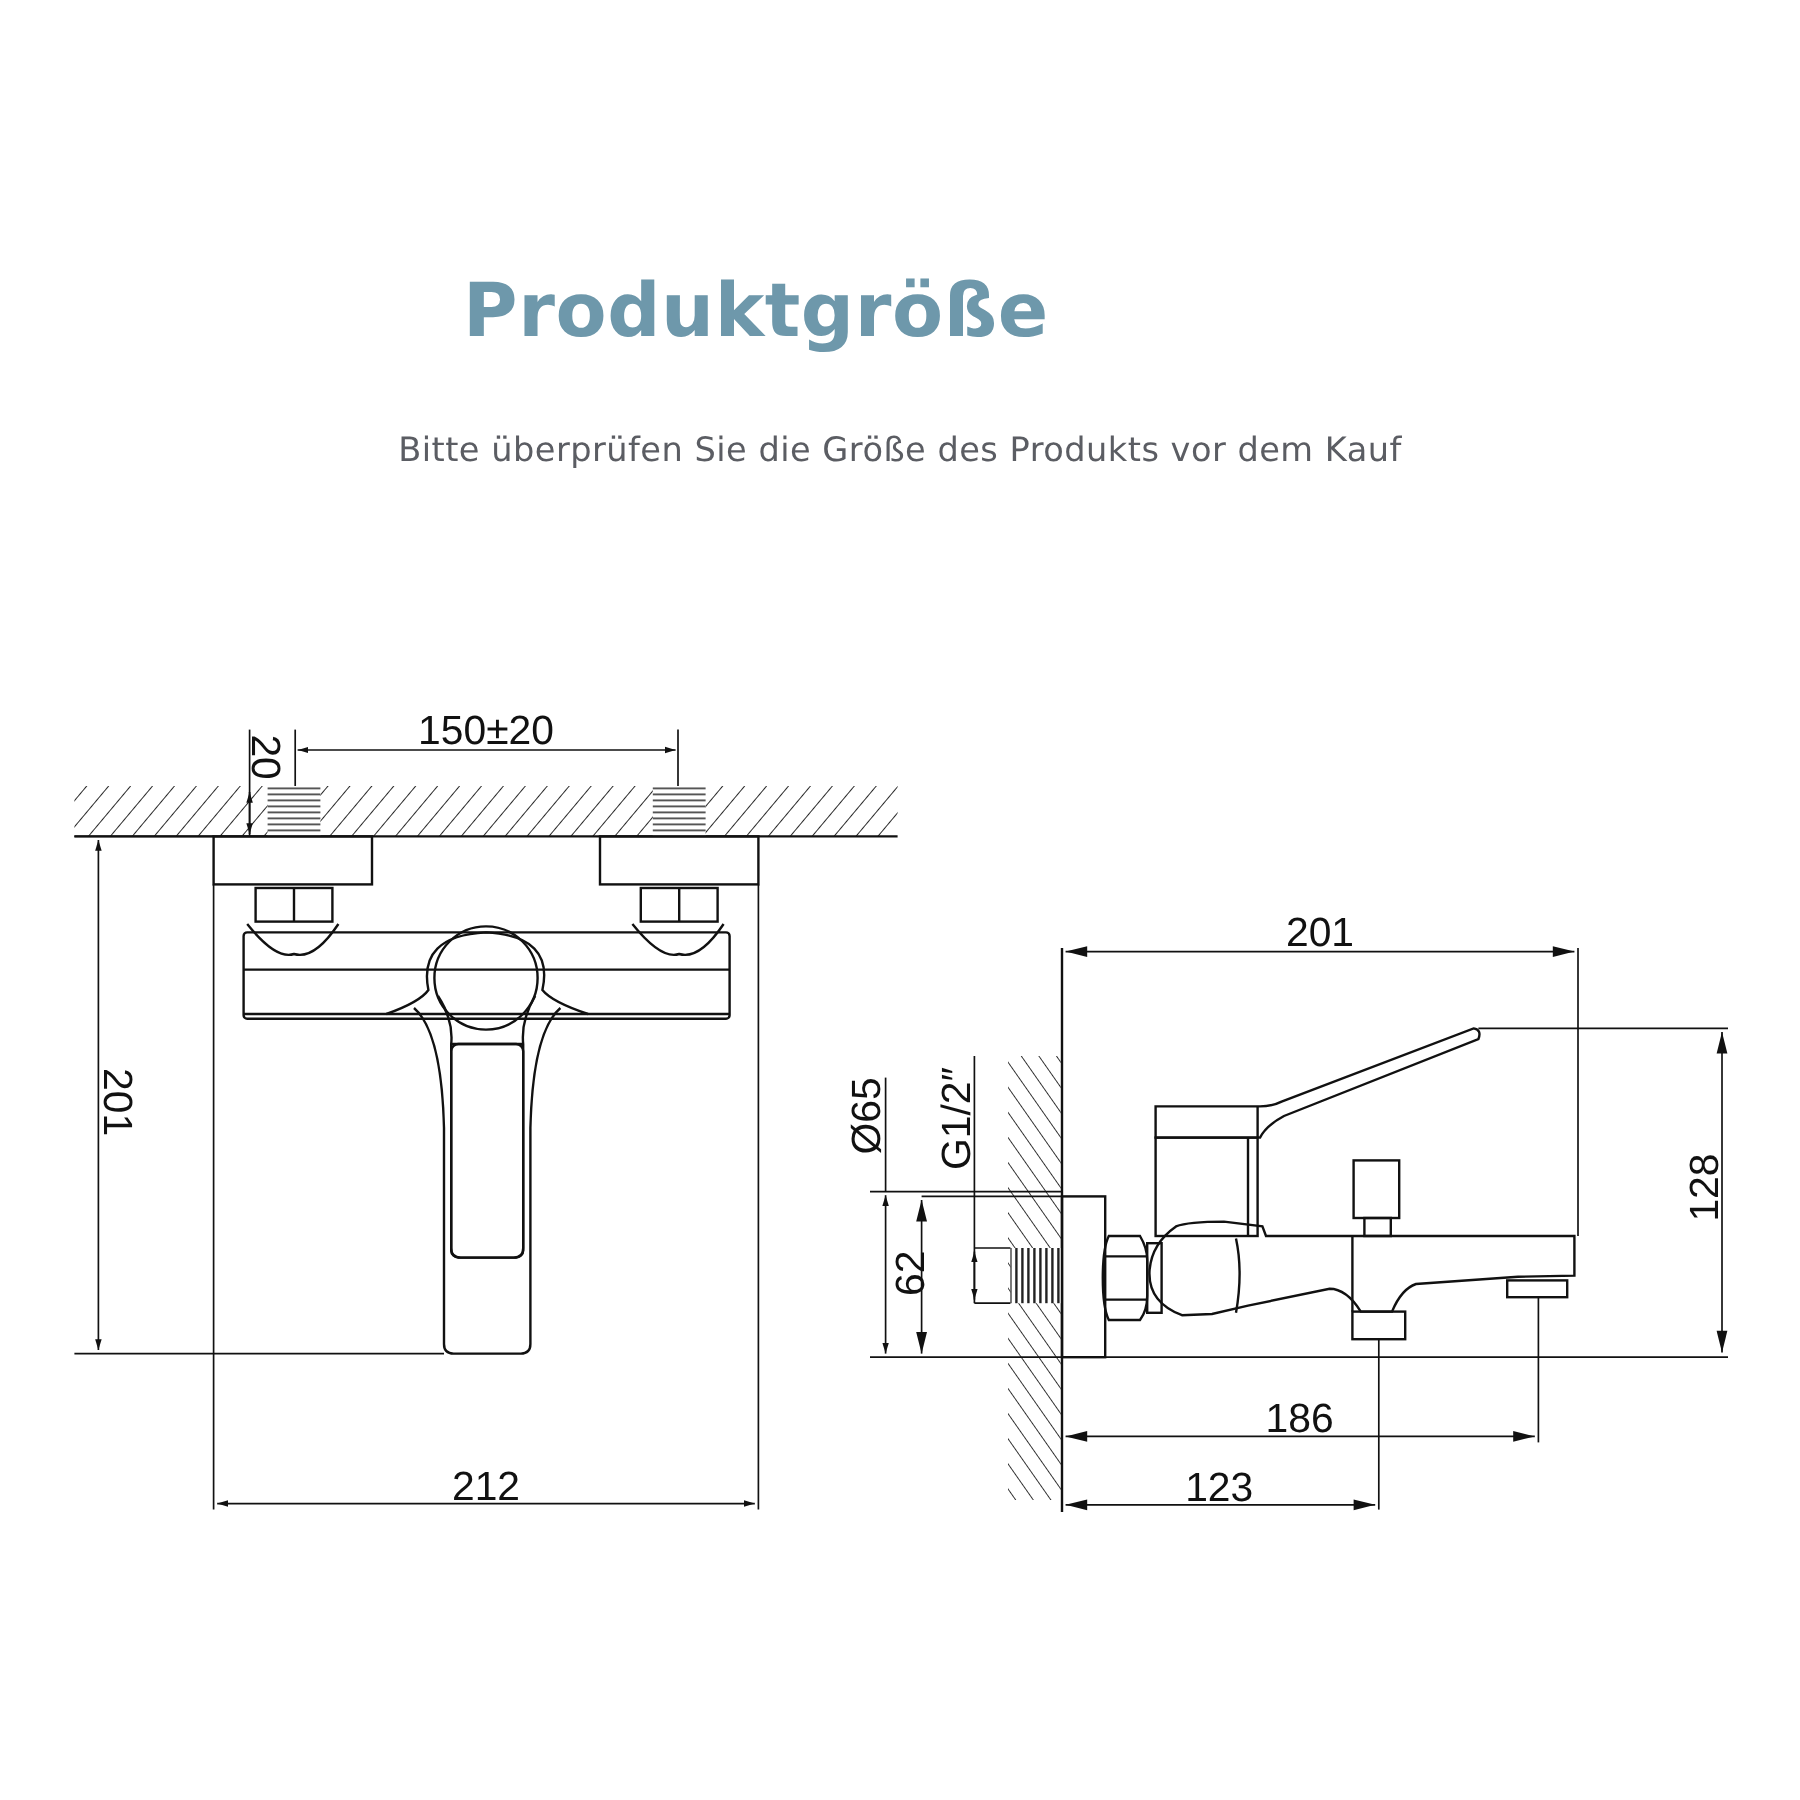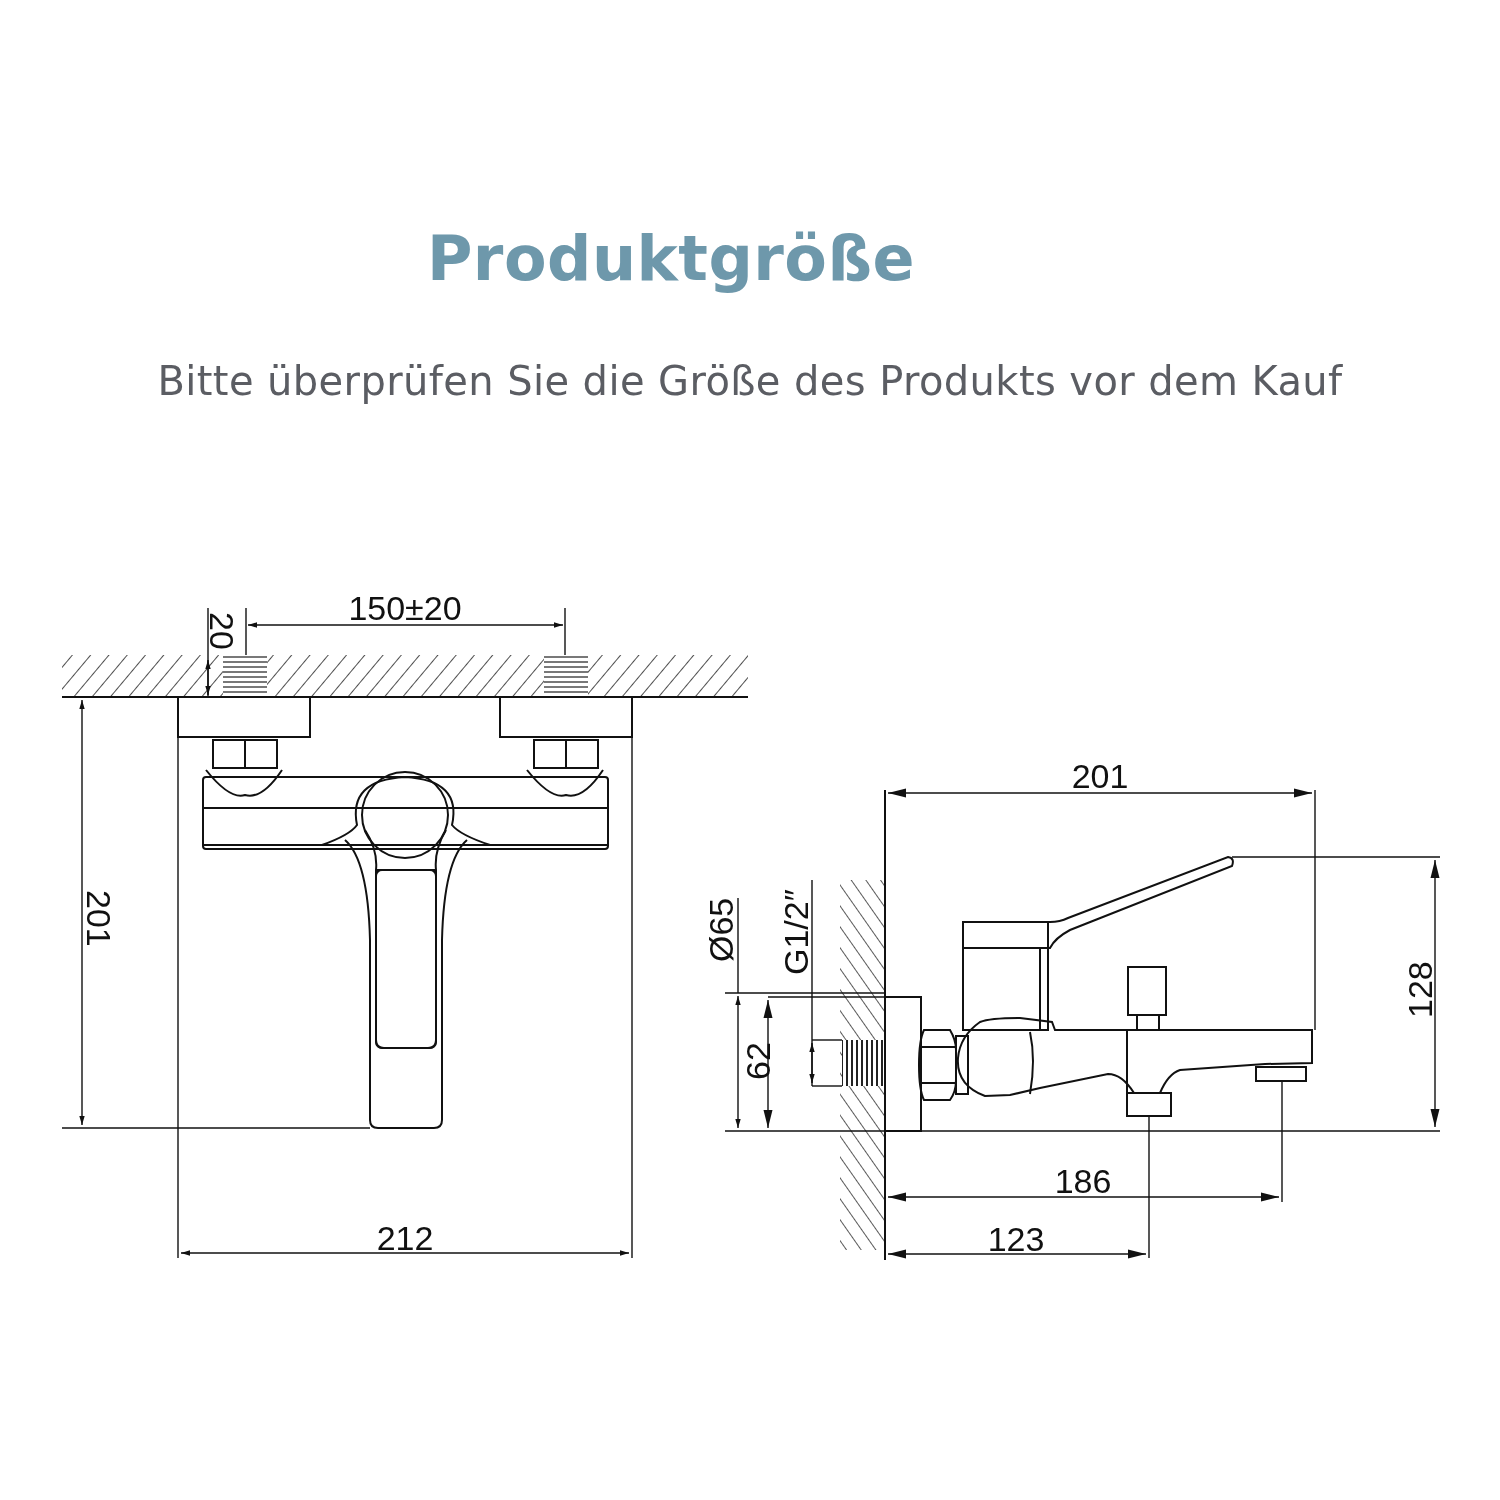--- a/index.html
+++ b/index.html
@@ -1,24 +1,24 @@
 <!DOCTYPE html>
 <html><head>
 <meta charset="utf-8">
 <style>
   html, body { margin: 0; padding: 0; background: #ffffff; }
   body { width: 1500px; height: 1500px; position: relative; overflow: hidden; }
   .title {
     position: absolute; left: 0; top: 222px; width: 1260px; text-align: center;
     font-family: "DejaVu Sans", sans-serif; font-weight: bold; font-size: 62px;
-    color: #6e98ab; letter-spacing: 0.5px; margin-left: 41px;
+    color: #6e98ab; letter-spacing: 0.5px;
   }
   .subtitle {
     position: absolute; left: 0; top: 358px; width: 1500px; text-align: center;
-    font-family: "DejaVu Sans", sans-serif; font-weight: normal; font-size: 40px;
+    font-family: "DejaVu Sans", sans-serif; font-weight: normal; font-size: 28px;
     color: #5b5d63; letter-spacing: 0.4px;
   }
   svg.drawing { position: absolute; left: 0; top: 0; }
   .dim {
     font-family: "Liberation Sans Narrow", "Liberation Sans", sans-serif;
     font-size: 34px; fill: #111; 
   }
   .ln { stroke: #111; stroke-width: 2; fill: none; }
   .thin { stroke: #111; stroke-width: 1.4; fill: none; }
 </style>

